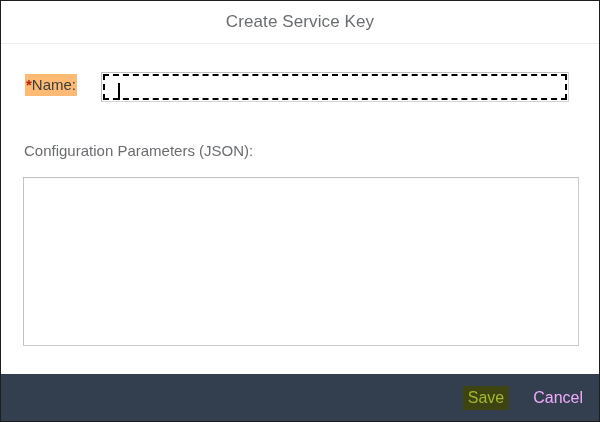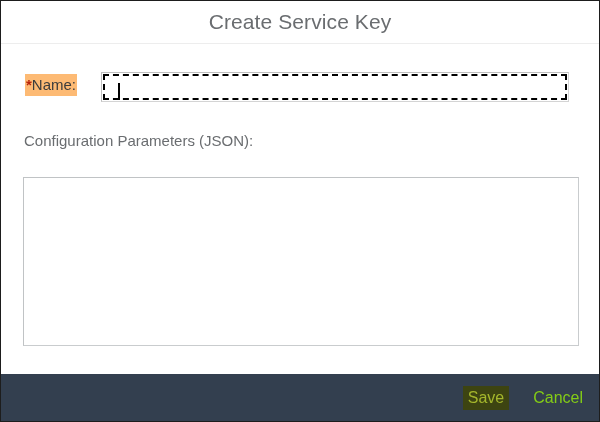--- a/index.html
+++ b/index.html
@@ -30,21 +30,21 @@
     height: 43px;
     min-height: 43px;
     box-sizing: border-box;
     border-bottom: 1px solid #ededed;
     display: flex;
     align-items: center;
     justify-content: center;
     background: #ffffff;
   }
   .dialog-title {
-    font-size: 21px;
+    font-size: 17px;
     color: #6a6d70;
     letter-spacing: 0.1px;
     white-space: nowrap;
   }
 
   
   .dialog-body {
     flex: 1 1 auto;
     position: relative;
     background: #ffffff;
@@ -116,21 +116,21 @@
     top: 7px;
     width: 2px;
     height: 17px;
     background: #000000;
   }
 
   
   .config-label {
     position: absolute;
     left: 23px;
-    top: 88px;
+    top: 98px;
     font-size: 15px;
     color: #6a6d70;
     line-height: 18px;
     white-space: nowrap;
   }
 
   
   .config-textarea-wrap {
     position: absolute;
     left: 22px;
@@ -176,21 +176,21 @@
     white-space: nowrap;
     user-select: none;
   }
   .save-btn {
     background: #3d4411;
     color: #a4b62c;
     padding: 2px 5px 3px 5px;
     margin-right: 22px;
   }
   .cancel-btn {
-    color: #84cc16;
+    color: #f0abfc;
     padding: 2px 2px 3px 2px;
     text-align: center;
   }
 </style>
 </head>
 <body>
 
 <div class="dialog">
 
   <div class="dialog-header">

